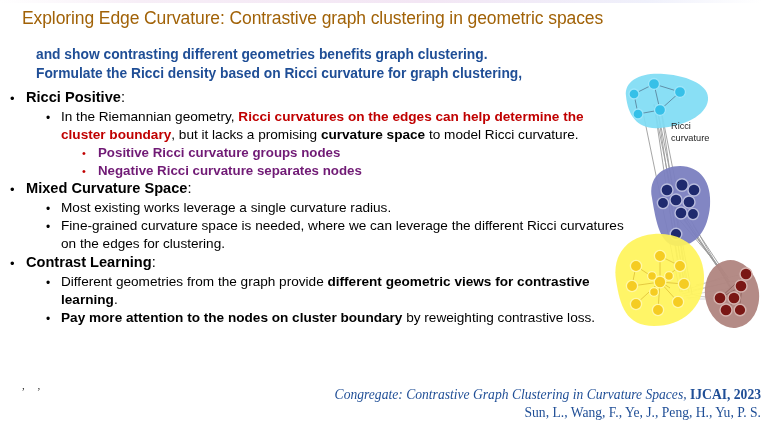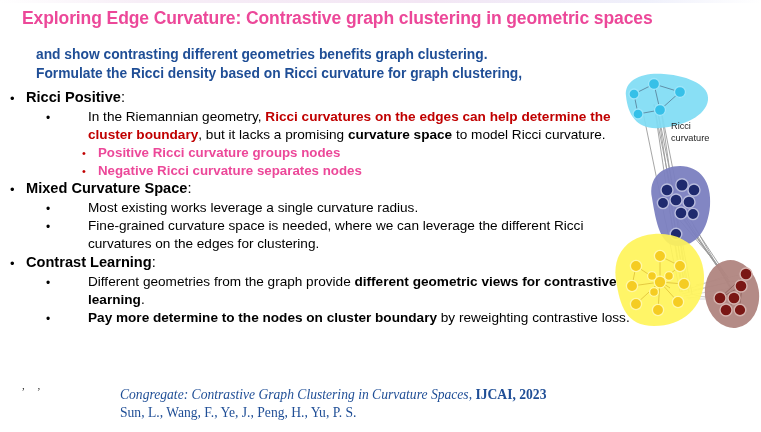--- a/index.html
+++ b/index.html
@@ -22,22 +22,22 @@
     top: 0; left: 0;
     width: 761px; height: 3px;
     background: linear-gradient(90deg,#ffffff 0%, #f7eef7 18%, #f3e6f4 55%, #eff0fb 85%, #ffffff 100%);
   }
   .title {
     position: absolute;
     left: 22px;
     top: 8px;
     width: 720px;
     font-size: 17.5px;
-    font-weight: bold;
-    color: #ec4899;
+    font-weight: normal;
+    color: #a16207;
     letter-spacing: -0.1px;
     line-height: 1.2;
   }
   .subtitle {
     position: absolute;
     left: 36px;
     top: 46px;
     width: 580px;
     font-size: 13.8px;
     font-weight: bold;
@@ -84,48 +84,47 @@
   .lv2 { margin-left: 36px; margin-bottom: 0px; }
   .lv2 .bullet {
     width: 15px;
     font-size: 12px;
     padding-top: 4px;
   }
   .lv2 .txt {
     font-size: 13.6px;
     color: #000000;
     line-height: 1.33;
-    margin-left: 27px;
   }
 
   
   .lv3 { margin-left: 72px; margin-bottom: 0px; }
   .lv3 .bullet {
     width: 16px;
     font-size: 11px;
     padding-top: 4px;
     color: #c00000;
   }
   .lv3 .txt {
     font-size: 13.3px;
     font-weight: bold;
-    color: #ec4899;
+    color: #701a75;
     line-height: 1.33;
   }
 
   b.blk { font-weight: bold; color:#000; }
   .red { color:#c00000; font-weight:bold; }
 
   
   .cite {
     position: absolute;
     left: 120px;
     top: 386px;
     width: 641px;
-    text-align: left;
+    text-align: right;
     font-family: "Liberation Serif", serif;
     color: #1f4e96;
     font-size: 13.6px;
     line-height: 1.33;
   }
   .cite .line1 { font-style: italic; }
   .cite .line1 .venue { font-style: normal; font-weight: bold; }
   .cite .line2 { font-style: normal; }
 
   .quotes {
@@ -213,21 +212,21 @@
       <span class="txt"><span>Contrast Learning</span><span class="light">:</span></span>
     </div>
 
     <div class="row lv2">
       <span class="bullet">•</span>
       <span class="txt"><span>Different geometries from the graph provide </span><b class="blk">different geometric views for contrastive learning</b><span>.</span></span>
     </div>
 
     <div class="row lv2">
       <span class="bullet">•</span>
-      <span class="txt"><b class="blk">Pay more determine to the nodes on cluster boundary</b><span> by reweighting contrastive loss.</span></span>
+      <span class="txt"><b class="blk">Pay more attention to the nodes on cluster boundary</b><span> by reweighting contrastive loss.</span></span>
     </div>
 
   </div>
 
   <div class="quotes">, ,</div>
 
   <div class="cite">
     <div class="line1"><span>Congregate: Contrastive Graph Clustering in Curvature Spaces</span><span>, </span><span class="venue">IJCAI, 2023</span></div>
     <div class="line2">Sun, L., Wang, F., Ye, J., Peng, H., Yu, P. S.</div>
   </div>

